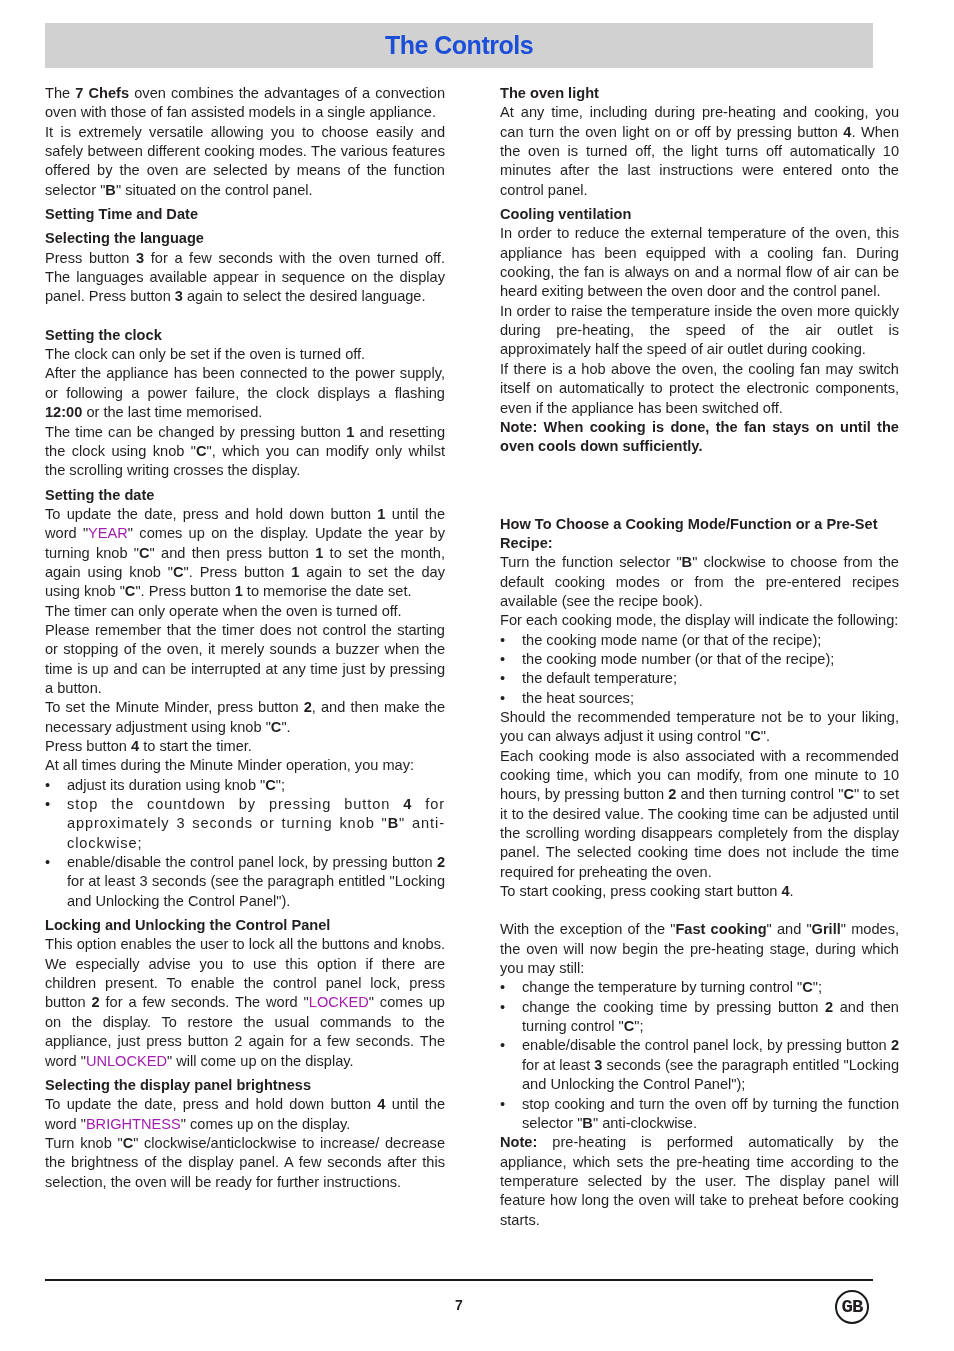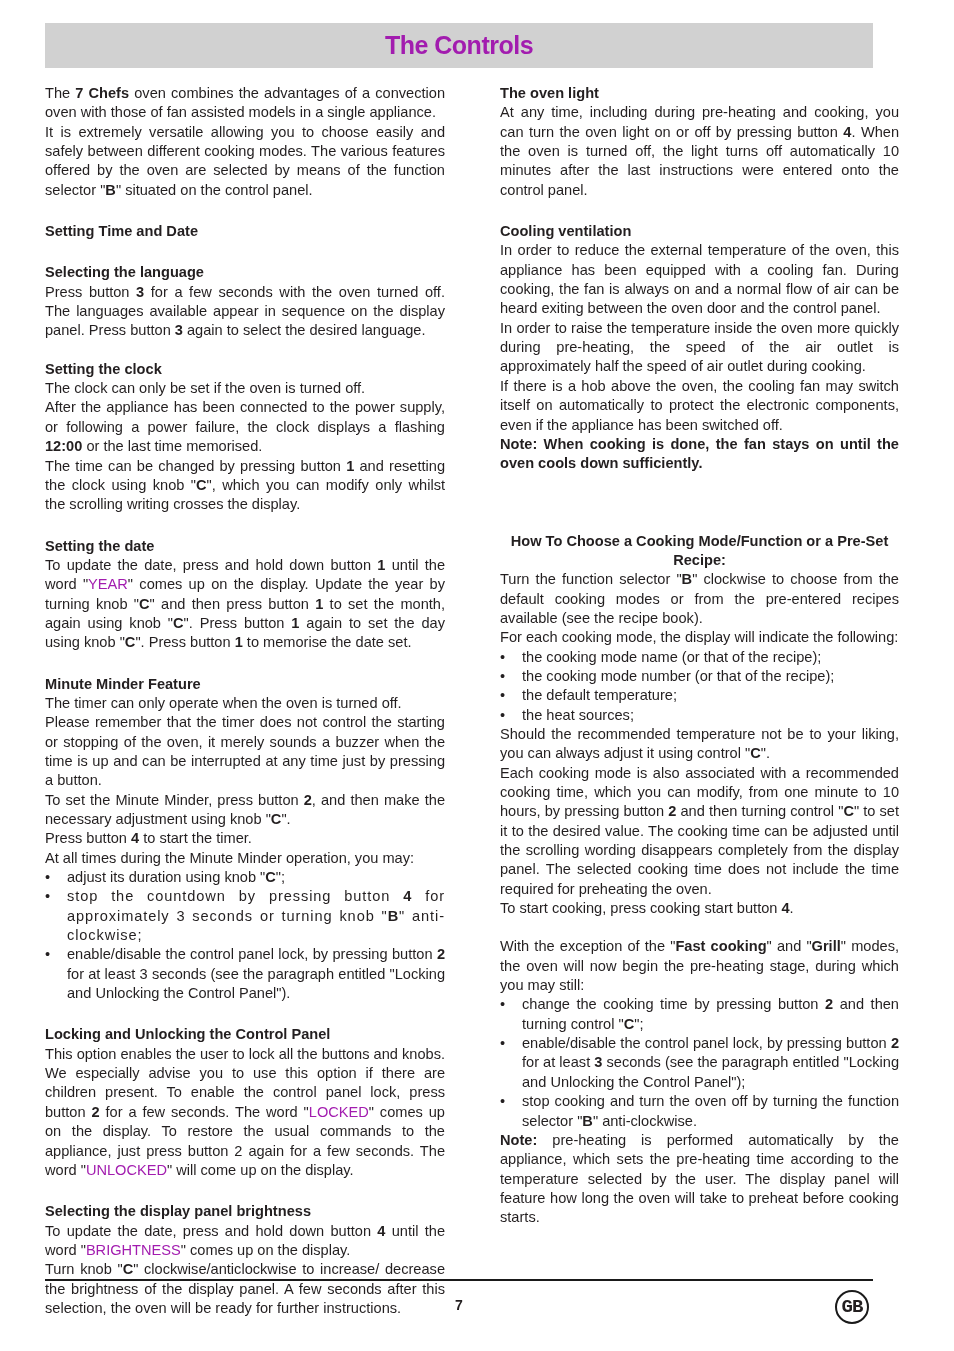--- a/index.html
+++ b/index.html
@@ -1,25 +1,25 @@
 <!DOCTYPE html>
 <html><head>
 <meta charset="utf-8">
 <style>
   html, body { margin: 0; padding: 0; background: #ffffff; }
   body { width: 954px; height: 1351px; position: relative; overflow: hidden;
          font-family: "Liberation Sans", sans-serif; color: #231f20; }
   .title-bar { position: absolute; left: 45px; top: 23px; width: 828px; height: 45px;
                background: #d1d1d1; display: flex; align-items: center; justify-content: center; }
-  .title-bar h1 { margin: 0; font-size: 25px; font-weight: bold; letter-spacing: -0.5px; color: #a21caf; }
+  .title-bar h1 { margin: 0; font-size: 25px; font-weight: bold; letter-spacing: -0.5px; color: #1d4ed8; }
   .col { position: absolute; top: 84px; font-size: 14.6px; line-height: 19.35px; }
   .col.left { left: 45px; width: 400px; }
   .col.right { left: 500px; width: 399px; }
   p { margin: 0; text-align: justify; }
-  .h { font-weight: bold; margin-top: 22px; }
+  .h { font-weight: bold; margin-top: 5px; }
   .h.first { margin-top: 0; }
   .gapL { height: 19px; }
   .gapXL { height: 58px; }
   b { font-weight: bold; }
   .red { color: #a21caf; }
   ul { list-style: none; margin: 0; padding: 0; }
   ul li { position: relative; padding-left: 22px; text-align: justify; }
   ul li::before { content: "•"; position: absolute; left: 0; top: 0; }
   .rule { position: absolute; left: 45px; top: 1279px; width: 828px; height: 2px; background: #1a1a1a; }
   .page-num { position: absolute; left: 455px; top: 1297px; font-size: 14px; font-weight: bold; }
@@ -55,21 +55,20 @@
     <p><span>After the appliance has been connected to the power supply, or following a power failure, the clock displays a flashing </span><b>12:00</b><span> or the last time memorised.</span></p>
     <p><span>The time can be changed by pressing button </span><b>1</b><span> and resetting the clock using knob "</span><b>C</b><span>", which you can modify only whilst the scrolling writing crosses the display.</span></p>
   </section>
 
   <section>
     <p class="h">Setting the date</p>
     <p><span>To update the date, press and hold down button </span><b>1</b><span> until the word "</span><span class="red">YEAR</span><span>" comes up on the display. Update the year by turning knob "</span><b>C</b><span>" and then press button </span><b>1</b><span> to set the month, again using knob "</span><b>C</b><span>". Press button </span><b>1</b><span> again to set the day using knob "</span><b>C</b><span>". Press button </span><b>1</b><span> to memorise the date set.</span></p>
   </section>
 
   <section>
-    <p class="h">Minute Minder Feature</p>
     <p>The timer can only operate when the oven is turned off.</p>
     <p>Please remember that the timer does not control the starting or stopping of the oven, it merely sounds a buzzer when the time is up and can be interrupted at any time just by pressing a button.</p>
     <p><span>To set the Minute Minder, press button </span><b>2</b><span>, and then make the necessary adjustment using knob "</span><b>C</b><span>".</span></p>
     <p><span>Press button </span><b>4</b><span> to start the timer.</span></p>
     <p>At all times during the Minute Minder operation, you may:</p>
     <ul>
       <li><span>adjust its duration using knob "</span><b>C</b><span>";</span></li>
       <li style="letter-spacing:0.9px"><span>stop the countdown by pressing button </span><b>4</b><span> for approximately 3 seconds or turning knob "</span><b>B</b><span>" anti-clockwise;</span></li>
       <li><span>enable/disable the control panel lock, by pressing button </span><b>2</b><span> for at least 3 seconds (see the paragraph entitled "Locking and Unlocking the Control Panel").</span></li>
     </ul>
@@ -97,35 +96,36 @@
     <p class="h">Cooling ventilation</p>
     <p>In order to reduce the external temperature of the oven, this appliance has been equipped with a cooling fan. During cooking, the fan is always on and a normal flow of air can be heard exiting between the oven door and the control panel.</p>
     <p>In order to raise the temperature inside the oven more quickly during pre-heating, the speed of the air outlet is approximately half the speed of air outlet during cooking.</p>
     <p>If there is a hob above the oven, the cooling fan may switch itself on automatically to protect the electronic components, even if the appliance has been switched off.</p>
     <p style="font-weight:bold">Note: When cooking is done, the fan stays on until the oven cools down sufficiently.</p>
   </section>
 
   <div class="gapXL"></div>
 
   <section>
-    <p class="h first" style="text-align:center">How To Choose a Cooking Mode/Function or a Pre-Set Recipe:</p>
+    <p class="h first" style="text-align:left">How To Choose a Cooking Mode/Function or a Pre-Set Recipe:</p>
     <p><span>Turn the function selector "</span><b>B</b><span>" clockwise to choose from the default cooking modes or from the pre-entered recipes available (see the recipe book).</span></p>
     <p>For each cooking mode, the display will indicate the following:</p>
     <ul>
       <li>the cooking mode name (or that of the recipe);</li>
       <li>the cooking mode number (or that of the recipe);</li>
       <li>the default temperature;</li>
       <li>the heat sources;</li>
     </ul>
     <p><span>Should the recommended temperature not be to your liking, you can always adjust it using control "</span><b>C</b><span>".</span></p>
     <p><span>Each cooking mode is also associated with a recommended cooking time, which you can modify, from one minute to 10 hours, by pressing button </span><b>2</b><span> and then turning control "</span><b>C</b><span>" to set it to the desired value. The cooking time can be adjusted until the scrolling wording disappears completely from the display panel. The selected cooking time does not include the time required for preheating the oven.</span></p>
     <p><span>To start cooking, press cooking start button </span><b>4</b><span>.</span></p>
     <div class="gapL"></div>
     <p><span>With the exception of the "</span><b>Fast cooking</b><span>" and "</span><b>Grill</b><span>" modes, the oven will now begin the pre-heating stage, during which you may still:</span></p>
     <ul>
+      <li><span>change the temperature by turning control "</span><b>C</b><span>";</span></li>
       <li><span>change the cooking time by pressing button </span><b>2</b><span> and then turning control "</span><b>C</b><span>";</span></li>
       <li><span>enable/disable the control panel lock, by pressing button </span><b>2</b><span> for at least </span><b>3</b><span> seconds (see the paragraph entitled "Locking and Unlocking the Control Panel");</span></li>
       <li><span>stop cooking and turn the oven off by turning the function selector "</span><b>B</b><span>" anti-clockwise.</span></li>
     </ul>
     <p><b>Note:</b><span> pre-heating is performed automatically by the appliance, which sets the pre-heating time according to the temperature selected by the user. The display panel will feature how long the oven will take to preheat before cooking starts.</span></p>
   </section>
 </div>
 
 <div class="rule"></div>
 <div class="page-num">7</div>

